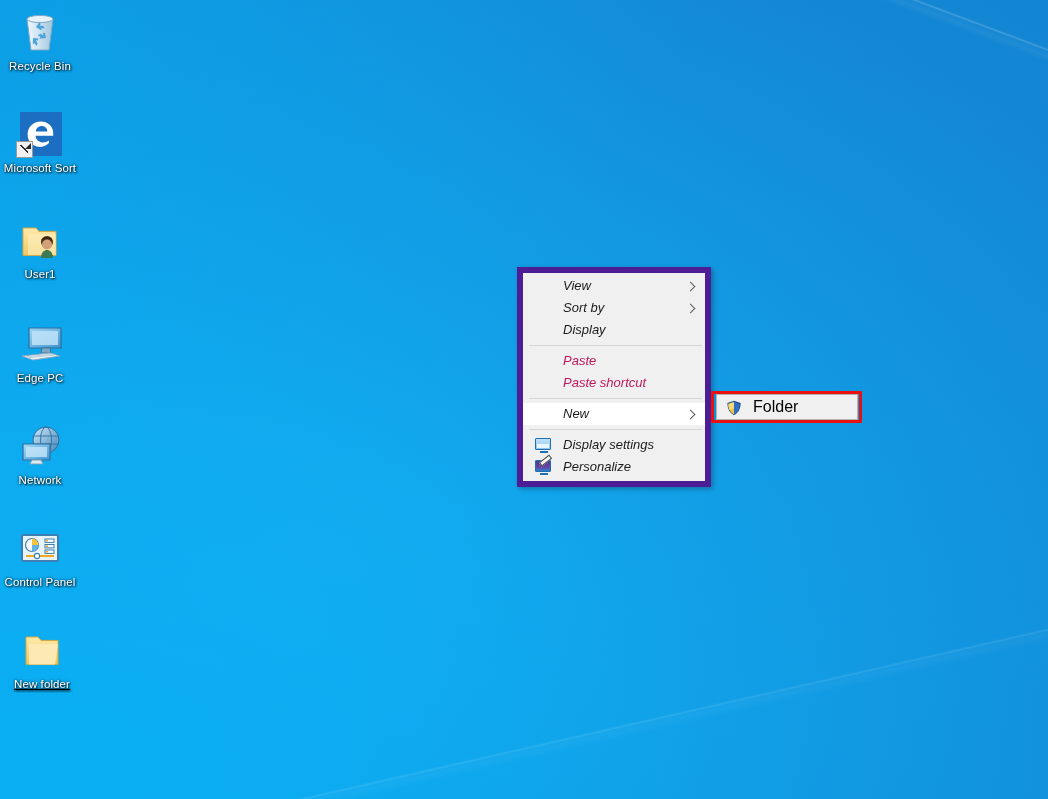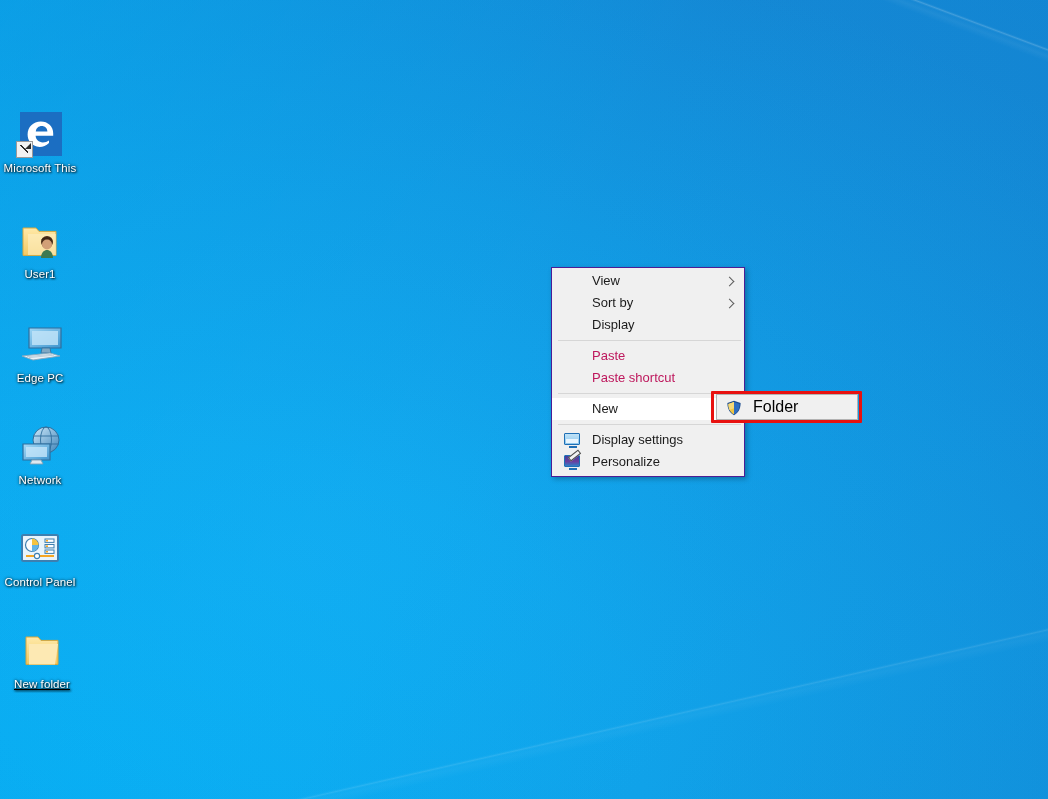--- a/index.html
+++ b/index.html
@@ -116,30 +116,31 @@
     position: absolute;
     right: 1px; top: 1px;
     border-left: 6px solid transparent;
     border-top: 6px solid #2a2a2a;
     transform: rotate(90deg);
   }
 
   
   #context-menu {
     position: absolute;
-    left: 551px;
+    left: 517px;
     top: 267px;
     width: 194px;
     background: #f0f0f0;
-    border: 1px solid #4c1d95;
+    border: 6px solid #4c1d95;
     box-shadow: 2px 2px 5px rgba(0,0,0,0.28);
     padding: 2px 0 3px 0;
     box-sizing: border-box;
     font-size: 13px;
     color: #1b1b1b;
+    font-style: italic;
   }
   .menu-item {
     position: relative;
     height: 22px;
     line-height: 22px;
     padding-left: 40px;
     padding-right: 26px;
     white-space: nowrap;
     cursor: default;
   }
@@ -266,30 +267,49 @@
 <div id="desktop">
 
   <div class="wall-base"></div>
   <div class="wall-tint"></div>
   <div class="wall-streak streak-1b"></div>
   <div class="wall-streak streak-1"></div>
   <div class="wall-streak streak-2b"></div>
   <div class="wall-streak streak-2"></div>
   <div class="wall-vignette"></div>
 
+  <div class="icon-cell" style="left:2px; top:8px;">
+    <div class="icon-art">
+      <svg width="48" height="48" viewBox="0 0 48 48">
+        <defs>
+          <linearGradient id="rbg" x1="0" y1="0" x2="1" y2="0">
+            <stop offset="0%" stop-color="#eef6fb"></stop>
+            <stop offset="45%" stop-color="#cfe4f2"></stop>
+            <stop offset="100%" stop-color="#9fc4dc"></stop>
+          </linearGradient>
+        </defs>
+        <path d="M11 11 L37 11 L33 42 L15 42 Z" fill="url(#rbg)" stroke="#7ea8c4" stroke-width="1"></path>
+        <ellipse cx="24" cy="11" rx="13" ry="3.6" fill="#e8f2fa" stroke="#7ea8c4" stroke-width="1"></ellipse>
+        <path d="M20 19 l3.2-4.4 1.6 1.1 -1.2 2 3.5 0 1.6 2.6 -3.2 0 0 2.2z" fill="#4aa3dd"></path>
+        <path d="M30 30 l-1.2-5.2 -1.9 0.5 0.5 2.2 -3-1.7 -2.6 1.5 2.8 1.6 -1.1 1.9z" fill="#4aa3dd"></path>
+        <path d="M17 30 l5.2 0.6 -0.2 1.9 -2.2-0.3 1.8 3.1 -1.4 2.7 -1.7-2.9 -1.7 1.3z" fill="#4aa3dd"></path>
+      </svg>
+    </div>
+    <div class="icon-label">Recycle Bin</div>
+  </div>
 
   <div class="icon-cell" style="left:2px; top:110px;">
     <div class="icon-art">
       <svg width="48" height="48" viewBox="0 0 48 48">
         <rect x="4" y="2" width="42" height="44" fill="#1b6ec2"></rect>
         <path d="M33 33 c-3.5 3.3 -8 4.6 -12.2 3.6 -5.6 -1.4 -9.2 -6.2 -9.2 -12 0 -7.5 5.6 -13 13.2 -13 7.1 0 12.4 4.8 12.4 11.6 l0 2.6 -17.6 0 c0.3 3.9 3.2 6.6 7.2 6.6 2.3 0 4.4 -0.7 6.2 -2z M19.8 21.4 l11.6 0 c-0.2 -3.2 -2.5 -5.3 -5.6 -5.3 -3.2 0 -5.6 2.1 -6 5.3z" fill="#ffffff"></path>
       </svg>
       <span class="shortcut-arrow"></span>
     </div>
-    <div class="icon-label">Microsoft This</div>
+    <div class="icon-label">Microsoft Sort</div>
   </div>
 
   <div class="icon-cell" style="left:2px; top:216px;">
     <div class="icon-art">
       <svg width="48" height="48" viewBox="0 0 48 48">
         <defs>
           <linearGradient id="fg1" x1="0" y1="0" x2="0" y2="1">
             <stop offset="0%" stop-color="#ffe9a8"></stop>
             <stop offset="100%" stop-color="#f3c964"></stop>
           </linearGradient>

